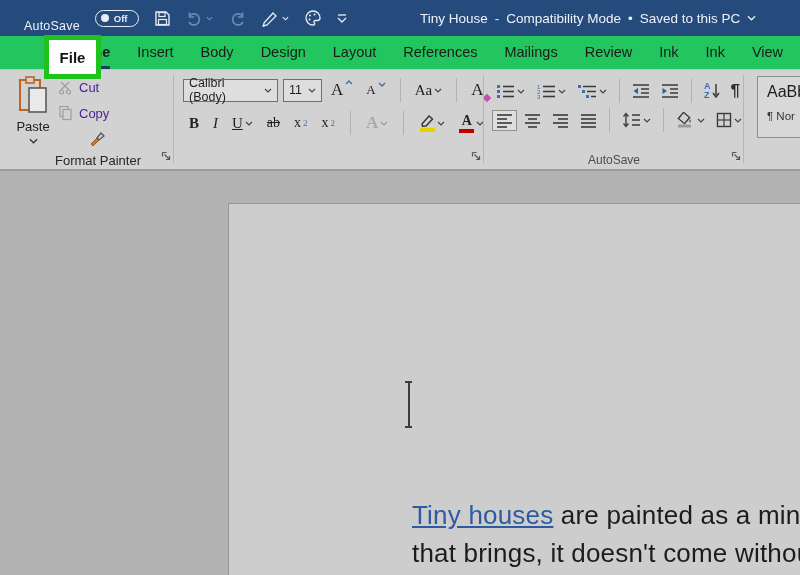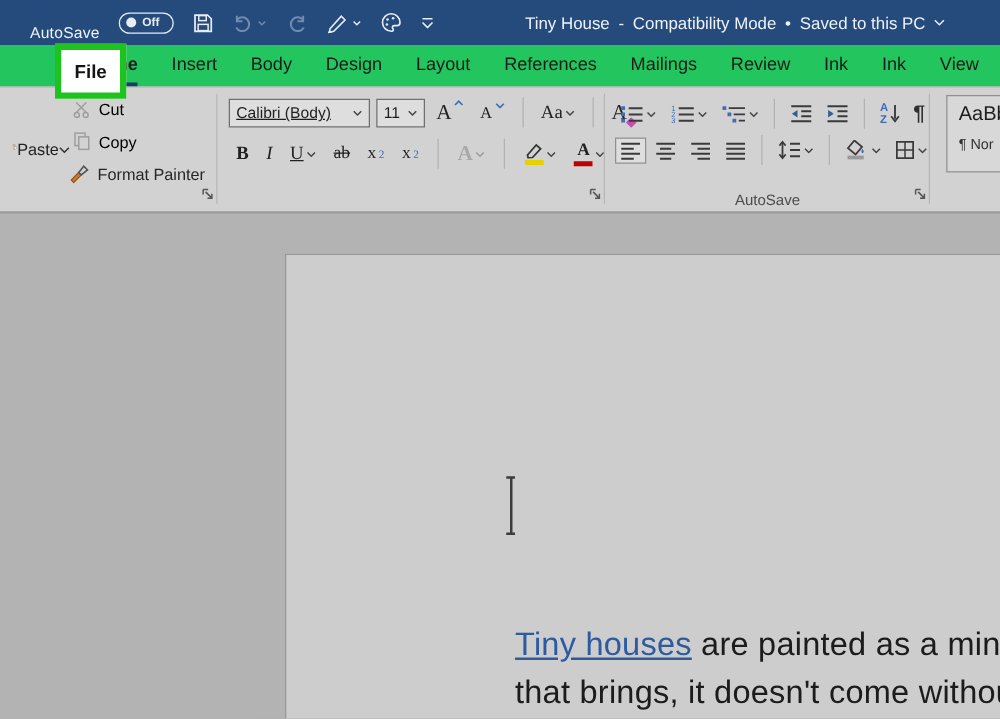--- a/index.html
+++ b/index.html
@@ -43,25 +43,25 @@
   .row { position:absolute; display:flex; align-items:center; }
   .vsep { width:1px; height:24px; background:#b2b2b2; margin:0 5px; }
   .rbtn { display:flex; align-items:center; justify-content:center; gap:2px;
     cursor:pointer; color:#2b2b2b; padding:2px 3px; border:1px solid transparent; }
   .rbtn.selected { background:#dedede; border:1px solid #8f8f8f; }
   .chev { flex:0 0 auto; }
 
   
   .g-clipboard { left:0; width:174px; }
   .paste-btn { position:absolute; left:10px; top:5px; width:46px; height:86px;
-    display:flex; align-items:center; cursor:pointer; }
+    display:flex; flex-direction:column; align-items:center; cursor:pointer; }
   .paste-label { font-size:13px; color:#222; margin-top:2px; }
   .cc-item { position:absolute; display:flex; align-items:center; gap:6px;
     font-size:13px; cursor:pointer; }
-  .cc-gray { color:#000000; }
+  .cc-gray { color:#4c1d95; }
   .cc-dark { color:#262626; }
 
   
   .g-font { left:175px; width:309px; }
   .combo { height:23px; background:#dedede; border:1px solid #6f6f6f;
     display:flex; align-items:center; justify-content:space-between;
     padding:0 5px; font-size:12.5px; color:#1f1f1f; cursor:pointer; }
   .glyph { font-family:"Liberation Serif", serif; font-size:15px; color:#222; }
   .glyph.b { font-weight:700; }
   .glyph.i { font-style:italic; }
@@ -215,39 +215,39 @@
       </svg>
       <span>Cut</span>
     </div>
     <div class="cc-item cc-gray" style="left:58px; top:35px;">
       <svg width="15" height="16" viewBox="0 0 15 16">
         <rect x="2" y="1.5" width="8" height="10" fill="none" stroke="#9e9e9e" stroke-width="1.2"></rect>
         <rect x="5" y="4.5" width="8" height="10" fill="#d2d2d2" stroke="#9e9e9e" stroke-width="1.2"></rect>
       </svg>
       <span>Copy</span>
     </div>
-    <div class="cc-item cc-dark" style="left:55px; top:61px;">
+    <div class="cc-item cc-dark" style="left:55px; top:61px;flex-direction:column;">
       <svg width="17" height="16" viewBox="0 0 17 16">
         <path d="M2 13 L8 7 l2 2 L4 15 Z" fill="#c97a30" stroke="#9a5a1e" stroke-width="1"></path>
         <path d="M8 7 l4 -5 3 3 -5 4 z" fill="none" stroke="#555" stroke-width="1.3"></path>
       </svg>
       <span>Format Painter</span>
     </div>
     <span class="launcher">
       <svg width="10" height="10" viewBox="0 0 10 10">
         <path d="M1.5 1.5 h4 M1.5 1.5 v4" stroke="#555" stroke-width="1.2" fill="none"></path>
         <path d="M3.5 3.5 l5 5 M8.5 5 v3.5 h-3.5" stroke="#555" stroke-width="1.2" fill="none"></path>
       </svg>
     </span>
     <div class="gsep" style="left:173px;"></div>
   </div>
 
   <div class="group g-font">
     <div class="row" style="left:8px; top:7px; gap:5px;">
-      <div class="combo" style="width:113px;text-decoration:underline;">
+      <div class="combo" style="width:95px;">
         <span>Calibri (Body)</span>
         <svg class="chev" width="8" height="5" viewBox="0 0 8 5">
           <polyline points="1,1 4,4 7,1" fill="none" stroke="#444" stroke-width="1.2"></polyline>
         </svg>
       </div>
       <div class="combo" style="width:39px;">
         <span>11</span>
         <svg class="chev" width="8" height="5" viewBox="0 0 8 5">
           <polyline points="1,1 4,4 7,1" fill="none" stroke="#444" stroke-width="1.2"></polyline>
         </svg>

